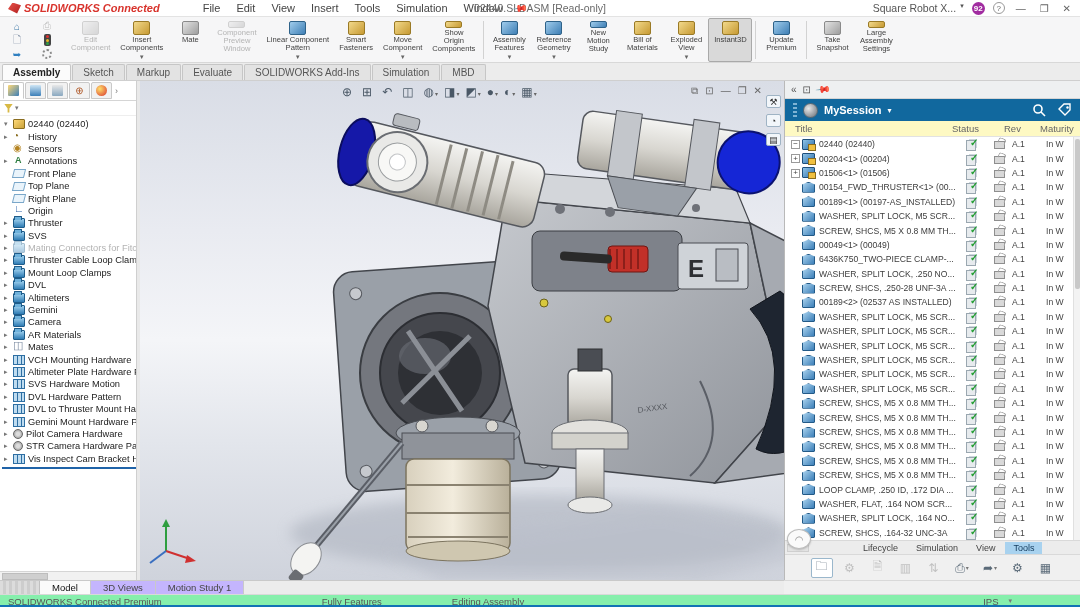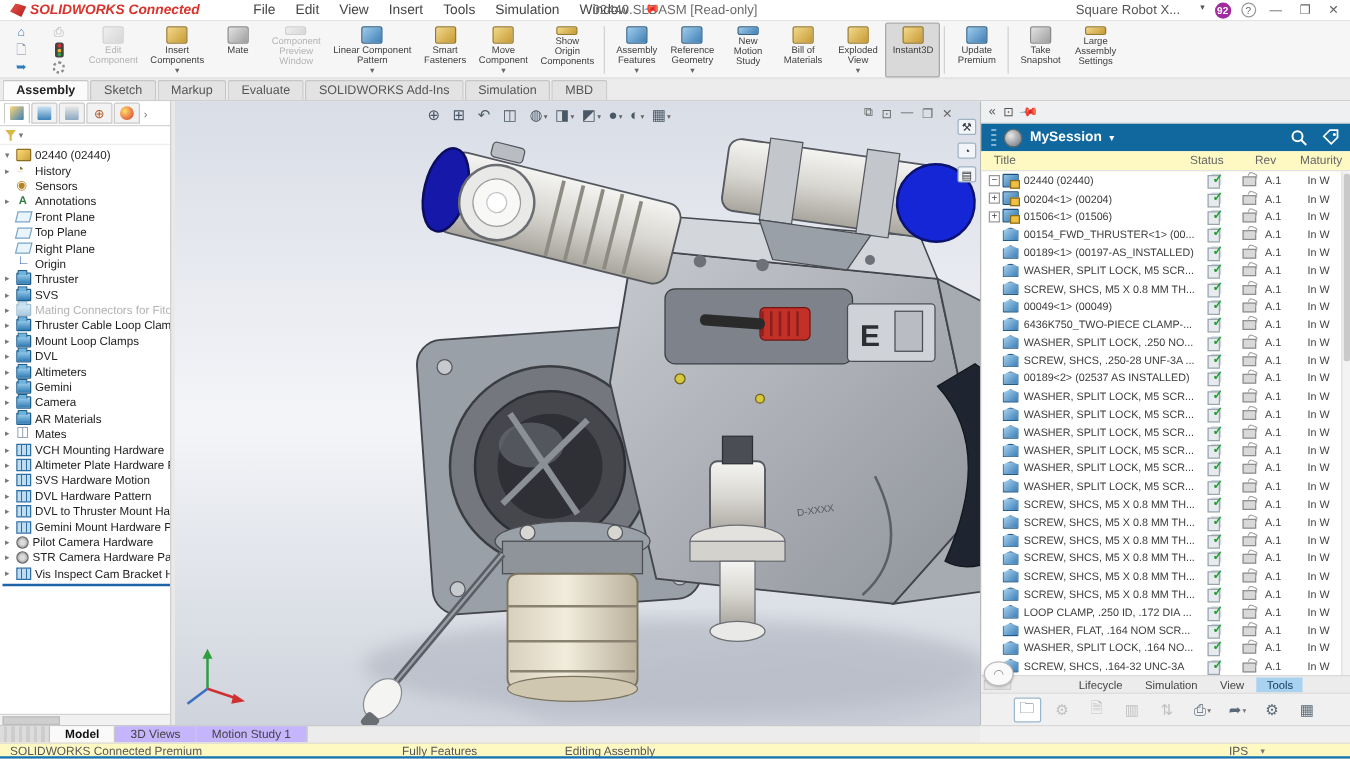--- a/index.html
+++ b/index.html
@@ -6,21 +6,21 @@
   html,body{width:1080px;height:607px;overflow:hidden;font-family:"Liberation Sans",sans-serif;background:#fff;color:#333}
   
   .titlebar{height:17px;display:flex;align-items:center;background:#fff;border-bottom:1px solid #e3e3e3;font-size:11px;position:relative}
   .sw-logo{display:flex;align-items:center;gap:3px;padding:0 8px;color:#d8332c;font-weight:bold;font-style:italic;font-size:11px;white-space:nowrap}
   .sw-logo .dsmark{width:13px;height:11px;background:linear-gradient(135deg,#e8534a,#b01f1f);clip-path:polygon(0 60%,35% 0,100% 25%,70% 100%);}
   .menus{display:flex;gap:2px;margin-left:14px}
   .menu-item{padding:0 7px;color:#444;cursor:default}
   .pin-glyph{color:#666;font-size:10px;margin-left:4px;transform:rotate(40deg);display:inline-block}
   .doc-title{position:absolute;left:0;right:0;text-align:center;color:#6a6a6a;font-size:10.5px;pointer-events:none}
   .tb-right{margin-left:auto;display:flex;align-items:center;gap:8px;padding-right:6px;font-size:10.5px;color:#555;z-index:2;background:#fff}
-  .tb-search{display:flex;align-items:flex-start;gap:16px;color:#555}
+  .tb-search{display:flex;align-items:flex-start;gap:4px;color:#555}
   .avatar{width:13px;height:13px;border-radius:50%;background:#a12ca0;color:#fff;font-size:8px;display:flex;align-items:center;justify-content:center;font-weight:bold}
   .winbtn{color:#666;font-size:10px;padding:0 3px;cursor:default}
   
   .ribbonwrap{display:flex;height:46px;background:#f6f6f7;border-bottom:1px solid #d8d8d8}
   .quick{display:grid;grid-template-columns:26px 30px;grid-auto-rows:14px;padding:2px 2px 0 4px;gap:0 2px}
   .qbtn{display:flex;align-items:center;justify-content:center;font-size:10px;color:#3b77a8;cursor:default}
   .q-home{color:#3b77a8}.q-newdoc{color:#7a8aa0}.q-arrow{color:#2f7fc0}
   .q-print{color:#b9b9b9}
   .tl{width:7px;height:12px;border-radius:2px;background:#444;display:flex;flex-direction:column;align-items:center;justify-content:space-evenly}
   .tl i{width:3px;height:3px;border-radius:50%;display:block}
@@ -125,22 +125,22 @@
   .rp-toolbar{height:26px;display:flex;align-items:center;background:#f0f0f0;border-top:1px solid #d9d9d9;padding-left:26px;gap:6px}
   .rp-hstub{position:absolute;left:2px;bottom:28px;width:22px;height:8px;background:#e3e3e3;border:1px solid #cfcfcf}
   .tbico{width:22px;height:20px;display:flex;align-items:center;justify-content:center;font-size:12px;color:#5a6a78;border:1px solid transparent;border-radius:2px;cursor:default}
   .tbico.active{background:#fff;border-color:#9ab7cc}
   .tbico.disabled{color:#c0c0c0}
   .tbico .tc{font-size:6px;margin-left:1px;color:#777}
   
   .doctabs{height:14px;display:flex;align-items:stretch;background:#ececec;border-top:1px solid #c9c9c9;width:784px;font-size:9.5px}
   .hstub2{width:40px;background:repeating-linear-gradient(90deg,#dcdcdc 0 3px,#cdcdcd 3px 6px);border-right:1px solid #c0c0c0}
   .dtab{padding:0 12px;display:flex;align-items:center;border-right:1px solid #c9c9c9;background:#c4b5fd;color:#444;cursor:default}
-  .dtab.active{background:#fafafa;font-weight:bold;color:#111}
-  .statusbar{height:13px;background:#fef9c3;border-top:1px solid #d9d9d9;display:flex;align-items:center;font-size:9.5px;color:#555;padding:0 8px;position:relative}
+  .dtab.active{background:#fafafa;font-weight:normal;color:#111}
+  .statusbar{height:13px;background:#86efac;border-top:1px solid #d9d9d9;display:flex;align-items:center;font-size:9.5px;color:#555;padding:0 8px;position:relative}
   .statusbar .mid1{margin-left:160px}
   .statusbar .mid2{margin-left:70px}
   .statusbar .right{margin-left:auto;display:flex;gap:10px;align-items:center;padding-right:60px}
   .bluestrip{position:absolute;left:0;right:0;bottom:-0px;height:2px;background:#1273b5}
   .bottomwrap{position:relative}
   .doctabs-row{display:flex}
   .rp-underlay{flex:1;background:#f0f0f0;border-top:1px solid #d9d9d9}
 </style>
 </head>
 <body>

